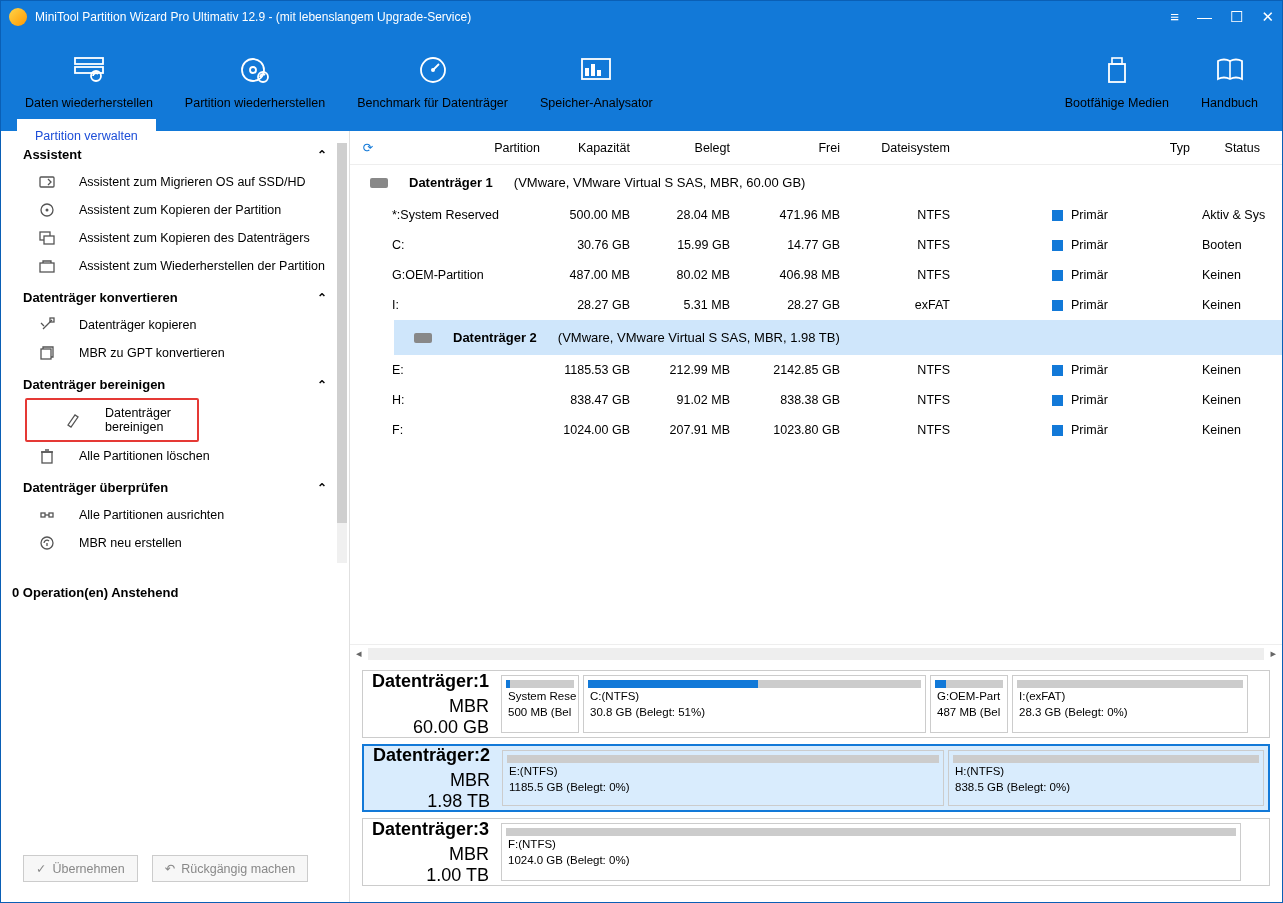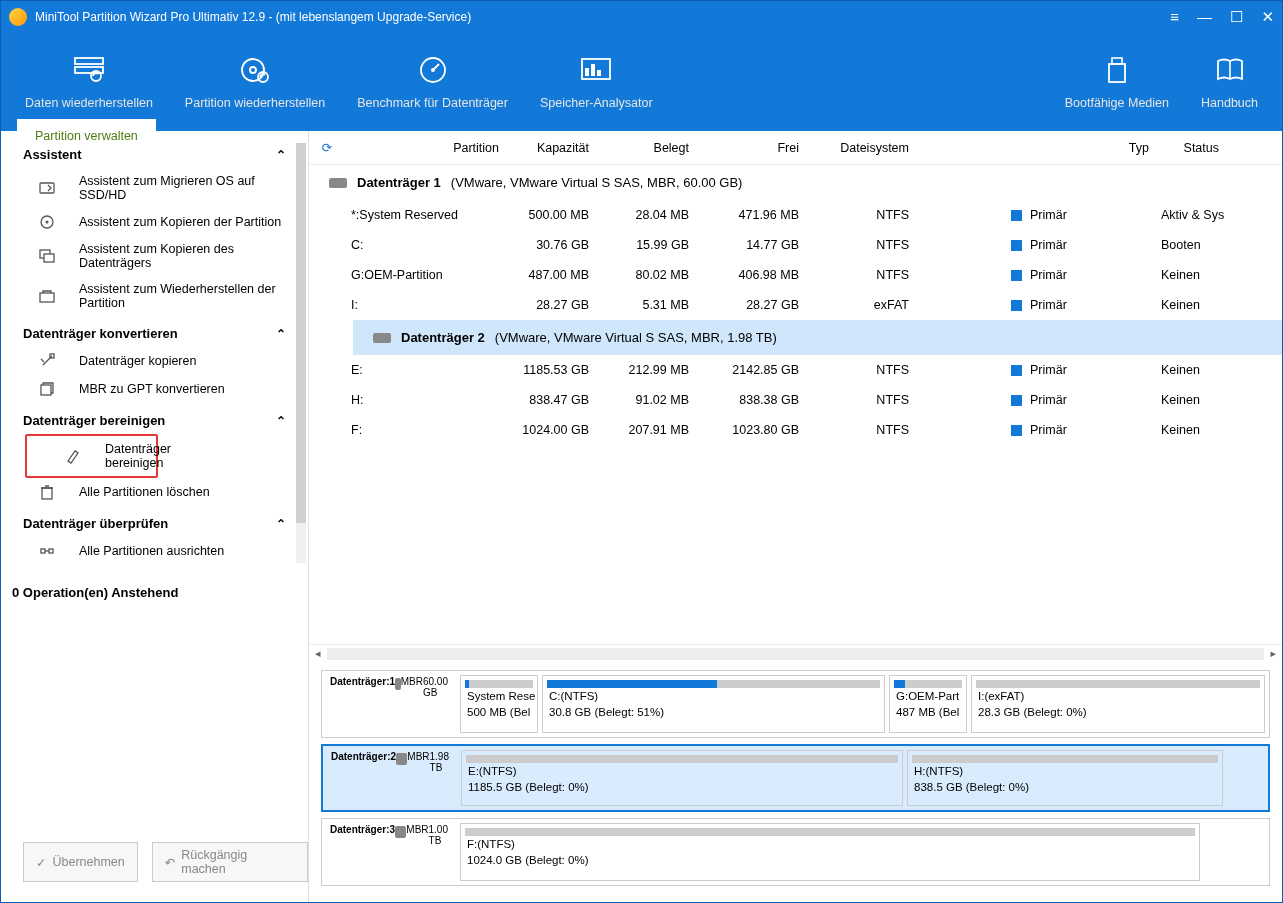--- a/index.html
+++ b/index.html
@@ -1,56 +1,56 @@
 <!DOCTYPE html>
 <html><head>
 <meta charset="utf-8">
 <style>
 * { box-sizing: border-box; margin: 0; padding: 0; font-family: "Segoe UI", Tahoma, sans-serif; }
 body { background: #fff; width: 1283px; height: 903px; overflow: hidden; border: 1px solid #0a5fb5; }
 .titlebar { background: #1279d8; color: #fff; height: 32px; display: flex; align-items: center; padding: 0 8px; font-size: 12px; }
 .titlebar .logo { width: 18px; height: 18px; background: linear-gradient(135deg,#ffd54a,#ff9800); border-radius: 50%; margin-right: 8px; }
 .titlebar .wincontrols { margin-left: auto; display: flex; gap: 18px; font-size: 15px; }
 .toolbar { background: #1279d8; height: 98px; display: flex; align-items: center; padding: 0 8px; }
-.toolbtn { color: #e5e5e5; text-align: center; font-size: 12.5px; padding: 0 16px; cursor: pointer; }
+.toolbtn { color: #000000; text-align: center; font-size: 12.5px; padding: 0 16px; cursor: pointer; }
 .toolbtn .ticon { width: 32px; height: 32px; margin: 0 auto 10px; display: flex; align-items: center; justify-content: center; font-size: 26px; }
 .toolbar .spacer { flex: 1; }
 .tabrow { background: #1279d8; height: 0; }
-.tab { background: #fff; color: #4d7c0f; font-size: 12.5px; padding: 10px 18px; display: inline-block; margin-left: 16px; position: relative; top: -12px; }
+.tab { background: #fff; color: #1d4ed8; font-size: 12.5px; padding: 10px 18px; display: inline-block; margin-left: 16px; position: relative; top: -12px; }
 .main { display: flex; height: calc(903px - 32px - 98px - 0px); }
 .sidebar { width: 364px; border-right: 1px solid #e0e0e0; padding: 6px 0 0 0; overflow-y: auto; position: relative; }
 .sidebar-inner { height: 432px; overflow-y: auto; position: relative; }
 .sidegroup { font-weight: 600; font-size: 13px; padding: 10px 22px 6px 22px; display: flex; align-items: center; cursor: pointer; }
 .sidegroup .chev { margin-left: auto; font-size: 12px; }
 .sideitem { font-size: 12.5px; padding: 6px 10px 6px 38px; display: flex; align-items: center; gap: 24px; cursor: pointer; }
 .sideitem .sicon { width: 16px; height: 16px; display: inline-block; color: #555; }
 .highlight { border: 2px solid #e53935; border-radius: 2px; margin-left: 24px; margin-right: 150px; }
 .pending { font-weight: 600; font-size: 13px; padding: 16px 11px; }
 .bottom-btns { position: absolute; bottom: 22px; left: 22px; display: flex; gap: 14px; }
 .btn { border: 1px solid #ccc; background: #f7f7f7; font-size: 12.5px; padding: 5px 12px; color: #888; cursor: pointer; display: flex; align-items: center; gap: 6px; }
 .content { flex: 1; display: flex; flex-direction: column; }
 .gridwrap { flex: 1; overflow: auto; }
 .ghead { display: grid; grid-template-columns: 36px 160px 90px 100px 110px 110px 90px 150px 70px; height: 34px; align-items: center; font-size: 12.5px; border-bottom: 1px solid #eee; }
 .ghead > div { padding: 0 6px; text-align: right; }
 .ghead .refresh { color: #1279d8; text-align: center; cursor: pointer; }
 .num { text-align: right; }
-.diskrow { display: flex; align-items: center; padding: 10px 20px; font-size: 13px; gap: 10px; }
+.diskrow { display: flex; align-items: center; padding: 10px 20px; font-size: 13px; gap: 21px; }
 .diskrow.sel { background: #cfe6fb; margin-left: 44px; }
 .diskrow .diskicon { width: 18px; height: 10px; background: #888; border-radius: 2px; position: relative; }
 .diskrow strong { font-weight: 600; }
 .prow { display: grid; grid-template-columns: 36px 160px 90px 100px 110px 110px 90px 150px 70px; font-size: 12.5px; height: 30px; align-items: center; }
 .prow > div { padding: 0 6px; white-space: nowrap; overflow: hidden; }
 .typecell { display: flex; align-items: center; gap: 8px; }
 .sq { width: 11px; height: 11px; background: #1279d8; display: inline-block; }
 .hscroll { height: 18px; border-top: 1px solid #eee; display: flex; align-items: center; font-size: 11px; color: #666; padding: 0 6px; }
 .hscroll .track { flex: 1; height: 12px; background: #eee; margin: 0 6px; }
 .diskpanels { padding: 8px 12px 12px 12px; }
 .dpanel { border: 1px solid #ccc; margin-bottom: 6px; display: flex; height: 68px; }
 .dpanel.sel { border: 2px solid #1279d8; background: #d9ecfd; }
-.dpinfo { width: 134px; padding: 5px 8px; font-size: 10px; display: flex; flex-direction: row; justify-content: center; }
+.dpinfo { width: 134px; padding: 5px 8px; font-size: 18px; display: flex; flex-direction: column; justify-content: center; align-items: flex-end; }
 .dpinfo .dname { font-weight: 600; }
 .dpinfo .dicon { width: 28px; height: 12px; background: #888; border-radius: 2px; margin: 2px 0; }
 .dparts { flex: 1; display: flex; gap: 4px; padding: 4px; }
 .dpart { border: 1px solid #ccc; display: flex; flex-direction: column; font-size: 11.5px; overflow: hidden; }
 .dbar { height: 8px; background: #ccc; margin: 4px 4px 0 4px; position: relative; }
 .dbar .fill { height: 100%; background: #1279d8; }
 .dtxt { padding: 2px 6px; white-space: nowrap; overflow: hidden; }
 .scrolltrack { position: absolute; right: 2px; top: 6px; width: 10px; height: 420px; background: #f0f0f0; }
 .scrollthumb { width: 10px; background: #cfcfcf; position: absolute; top: 0; }
 svg { display: block; }
@@ -407,21 +407,21 @@
               <div class="dtxt">C:(NTFS)</div>
               <div class="dtxt">30.8 GB (Belegt: 51%)</div>
             </div>
             <div class="dpart" style="width:78px">
               <div class="dbar">
                 <div class="fill" style="width:16%"></div>
               </div>
               <div class="dtxt">G:OEM-Part</div>
               <div class="dtxt">487 MB (Bel</div>
             </div>
-            <div class="dpart" style="width:294px">
+            <div class="dpart" style="width:236px">
               <div class="dbar">
                 <div class="fill" style="width:0%"></div>
               </div>
               <div class="dtxt">I:(exFAT)</div>
               <div class="dtxt">28.3 GB (Belegt: 0%)</div>
             </div>
           </div>
         </div>
         <div class="dpanel sel">
           <div class="dpinfo">

